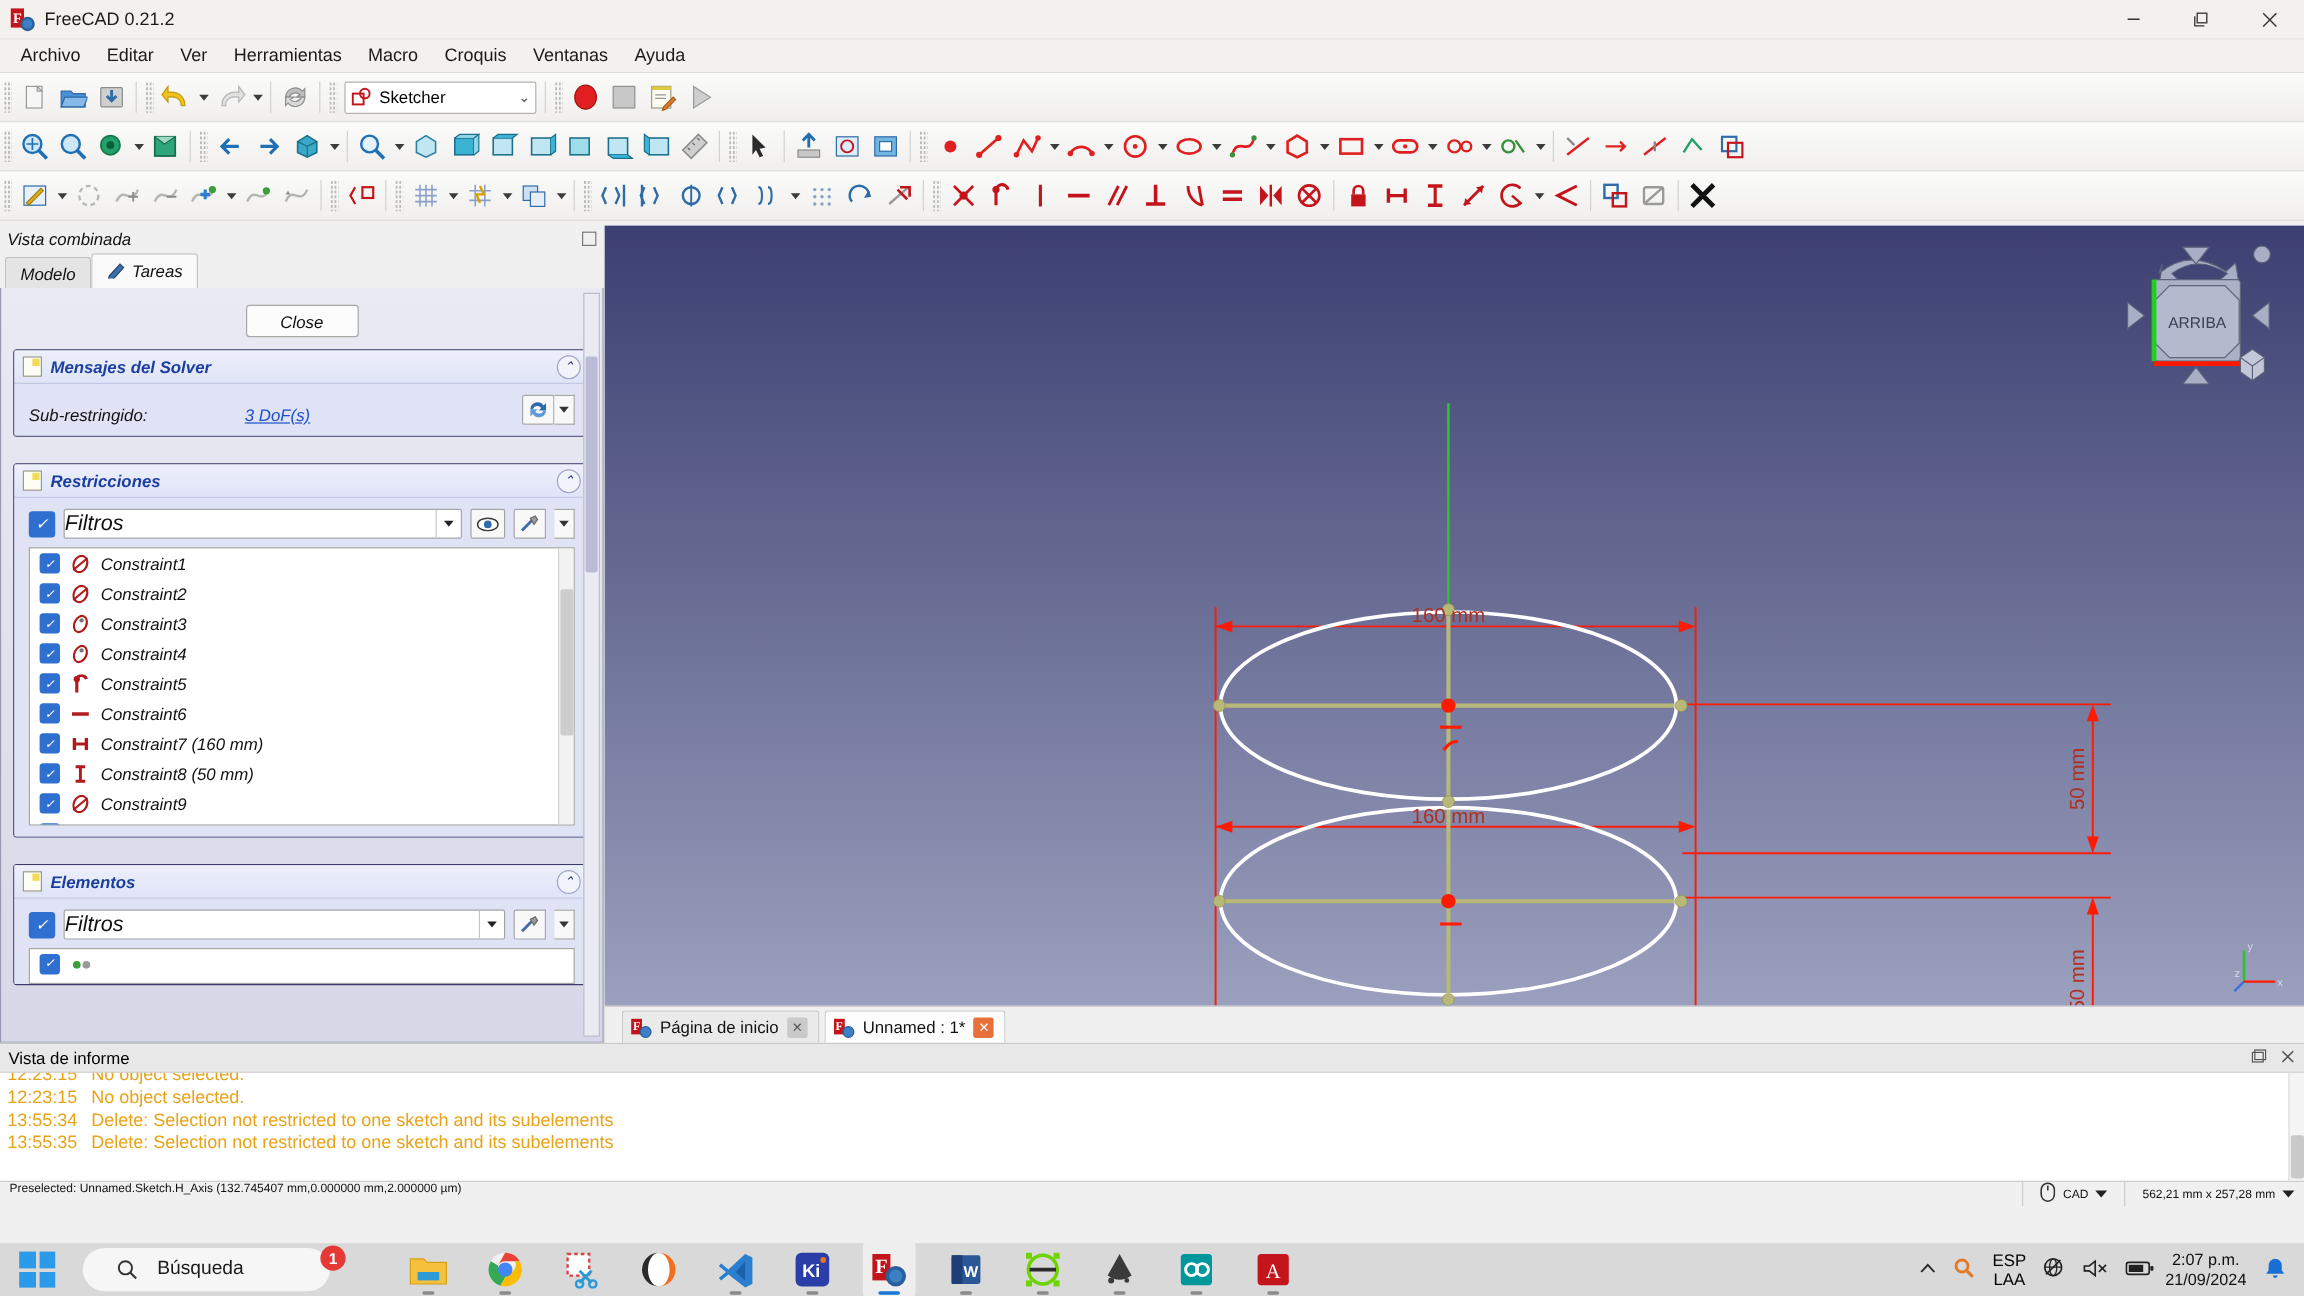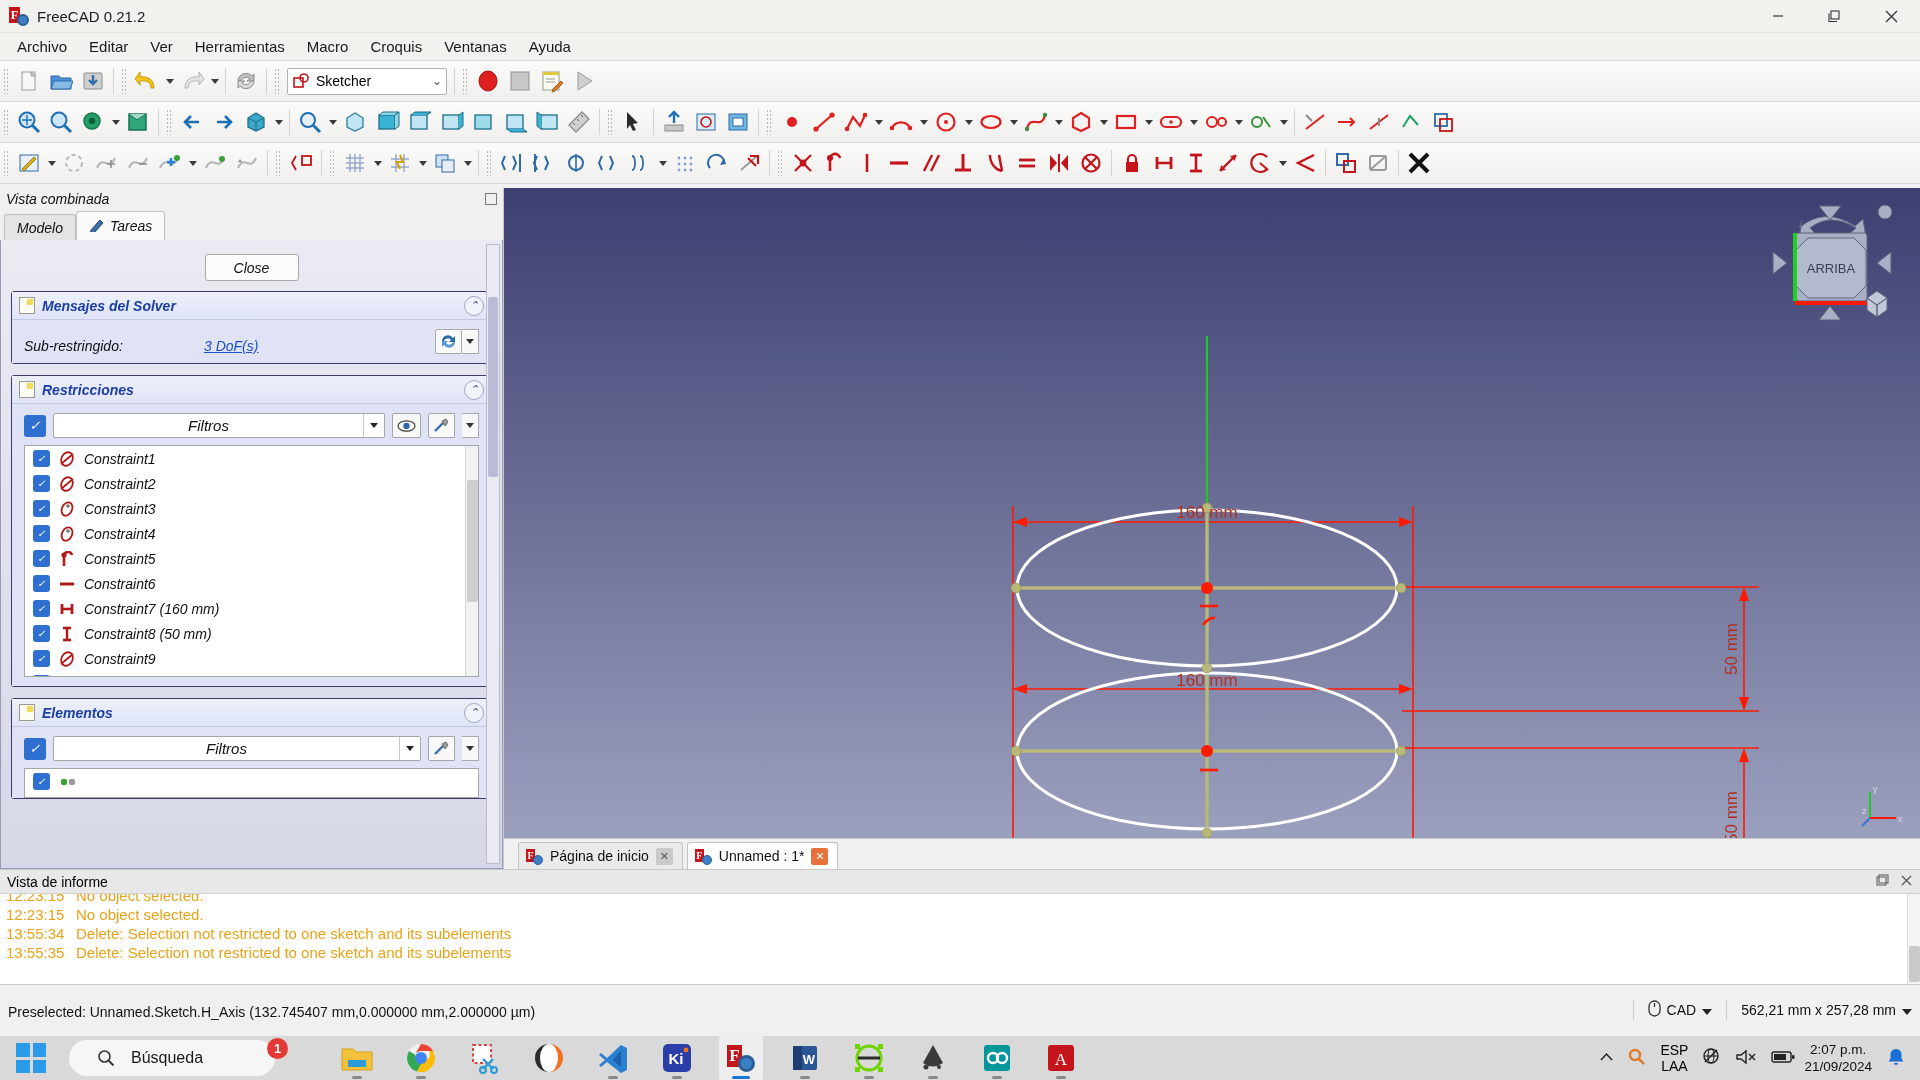--- a/index.html
+++ b/index.html
@@ -79,21 +79,21 @@
              font-size:14px; background:#e4e4e4; border:1px solid #c0c0c0; border-bottom:none;
              border-radius:3px 3px 0 0; color:#111; }
   .tabitem.active { background:#fafafa; height:29px; }
 
   .taskpanel { flex:1; background:linear-gradient(#e9eaf2,#d6d8e8); padding:8px 10px 16px 10px;
                border:1px solid #9a9ab5; border-top:none; overflow:hidden; position:relative; }
   .closebtnwrap { display:flex; justify-content:center; padding-top:6px; padding-bottom:10px;}
   .closebtn { width:94px;height:27px;background:#fcfcfc;border:1px solid #a8a8a8;border-radius:3px;
               font-size:14px; display:flex;align-items:center;justify-content:center;color:#111; }
 
-  .group { border:1px solid #3b3b66; border-radius:3px; margin-bottom:11px; background:#dfe3f5; }
+  .group { border:1px solid #3b3b66; border-radius:3px; margin-bottom:22px; background:#dfe3f5; }
   .grouphdr { height:28px; background:linear-gradient(#edf0fb,#dfe4f7); display:flex; align-items:center;
               padding:0 7px; border-bottom:1px solid #c3c8e4; }
   .grouphdr .note {
     width:16px;height:17px;background:#fdfdf5;border:1px solid #9a9a88;position:relative;margin-right:7px;flex:none;
   }
   .grouphdr .note:after{content:"";position:absolute;right:1px;top:1px;width:6px;height:6px;background:#f2dc55;}
   .grouphdr .gtitle { color:#1b3fa0; font-weight:bold; font-size:14px; }
   .collapse { margin-left:auto; width:20px;height:20px;border-radius:50%;border:1px solid #9fa5c6;
               background:#f1f3fb;display:flex;align-items:center;justify-content:center;color:#3a4a80;font-size:11px; }
   .groupbody { padding:9px 12px; background:#dfe3f5; }
@@ -106,21 +106,21 @@
            display:flex;align-items:center;justify-content:center; }
   .sqcaret { width:17px;height:25px;border:1px solid #a9a9a9;border-left:none;background:#f8f8f8;
              display:flex;align-items:center;justify-content:center; }
   .sqcaret:after{content:"";border-left:4px solid transparent;border-right:4px solid transparent;border-top:5px solid #333;}
 
   .filterrow { display:flex; align-items:center; gap:7px; margin-bottom:7px; }
   .chkblue { width:22px;height:22px;background:#2f6fd0;border-radius:3px;flex:none;
              display:flex;align-items:center;justify-content:center;color:#fff;font-size:13px; }
   .filterbox { flex:1; height:25px; background:#fff; border:1px solid #a6a6a6; border-radius:2px;
                display:flex; align-items:center; position:relative; }
-  .filterbox .txt { flex:1; text-align:center; font-size:15px; color:#111; }
+  .filterbox .txt { flex:1; font-size:18px; color:#111; }
   .filterbox .ddw { width:21px;height:23px;border-left:1px solid #c7c7c7;display:flex;align-items:center;justify-content:center;}
   .filterbox .ddw:after{content:"";border-left:4px solid transparent;border-right:4px solid transparent;border-top:5px solid #222;}
   .eyebtn { width:29px;height:25px;border:1px solid #a6a6a6;background:#f8f8f8;border-radius:2px;
             display:flex;align-items:center;justify-content:center; }
   .toolsbtn { width:27px;height:25px;border:1px solid #a6a6a6;background:#f8f8f8;border-radius:2px 0 0 2px;
               display:flex;align-items:center;justify-content:center; }
 
   .listbox { background:#fff; border:1px solid #a6a6a6; height:232px; overflow:hidden; position:relative; }
   .litem { height:25px; display:flex; align-items:center; padding-left:8px; gap:7px; font-size:14px; color:#111; }
   .lchk { width:17px;height:17px;background:#2f6fd0;border-radius:3px;flex:none;
@@ -152,21 +152,21 @@
           font-size:14px; border-bottom:1px solid #d2d2d2; }
   .rhdr .ctrl { margin-left:auto; display:flex; gap:11px; align-items:center; color:#444; font-size:13px; }
   .rbody { position:relative; height:91px; overflow:hidden; font-size:15px; padding-left:6px;
            font-family:"Liberation Sans", sans-serif; }
   .rline { color:#e8a317; height:19px; line-height:19px; white-space:nowrap; }
   .rline .ts { display:inline-block; width:70px; }
   .rscroll { position:absolute; right:0; top:0; width:13px; height:100%; background:#f4f4f4; border-left:1px solid #ddd;}
 
   
   .statusbar { position:absolute; left:0; right:0; bottom:60px; height:36px; background:#f0f0f0;
-               border-top:1px solid #cfcfcf; display:flex; align-items:flex-end; font-size:14px; padding:0 8px;}
+               border-top:1px solid #cfcfcf; display:flex; align-items:flex-start; font-size:10px; padding:0 8px;}
   .statusbar .msg { color:#111; }
   .sbright { margin-left:auto; display:flex; align-items:center; gap:0; }
   .sbsep { width:1px;height:20px;background:#cccccc;margin:0 14px; }
   .sbitem { display:flex; align-items:center; gap:6px; color:#111; }
   .sbcaret:after{content:"";border-left:5px solid transparent;border-right:5px solid transparent;border-top:6px solid #222;display:inline-block;}
 
   
   .taskbar { position:absolute; left:0; bottom:0; width:1920px; height:44px; background:#d9d9d9;
              display:flex; align-items:center; }
   .tbleft { display:flex; align-items:center; gap:0; margin-left:16px; }

